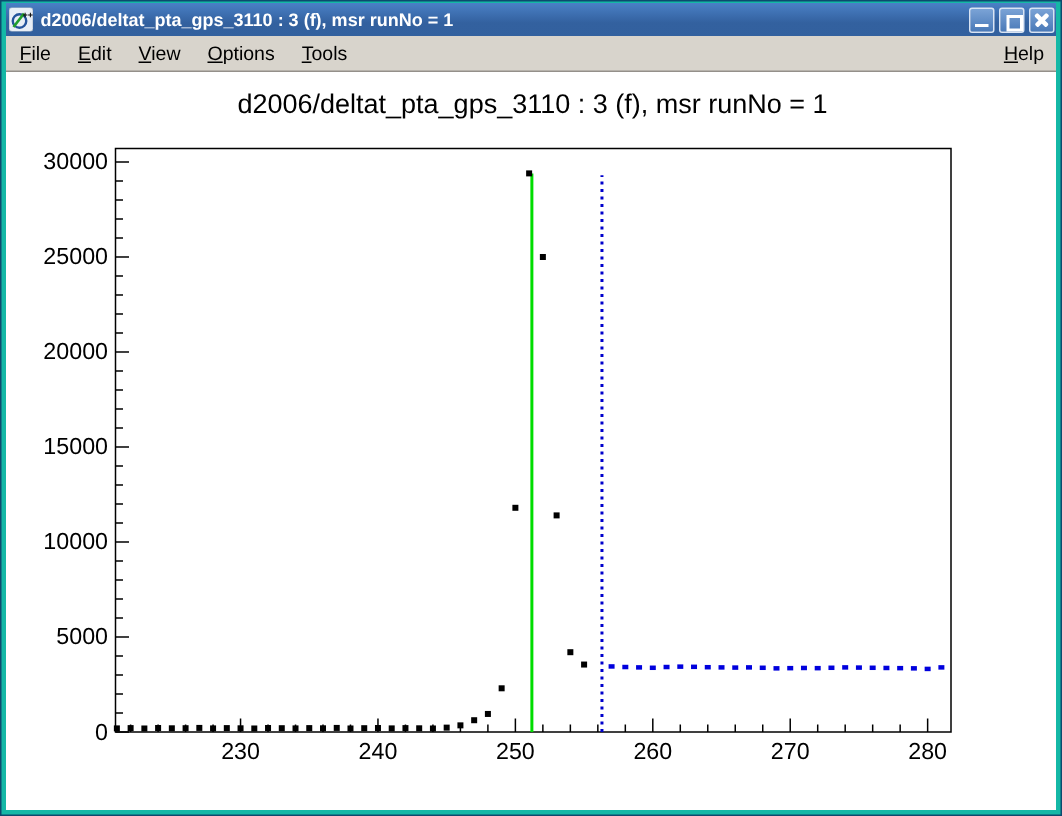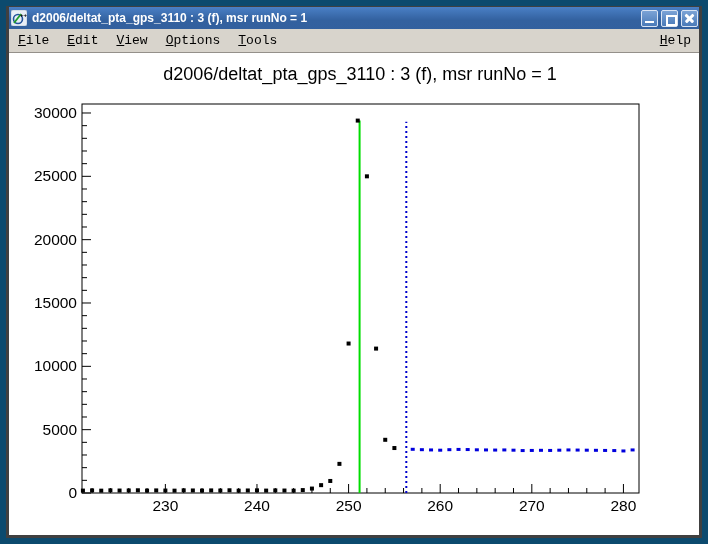--- a/index.html
+++ b/index.html
@@ -1,19 +1,19 @@
 <!DOCTYPE html>
 <html><head>
 <meta charset="utf-8">
 <style>
   html,body{margin:0;padding:0;background:#777;font-family:"Liberation Sans",sans-serif;}
   .window{
     width:708px;height:544px;box-sizing:border-box;
-    background:#404040;
-    border:6px solid #0c4a6e;
+    background:#14b8a6;
+    border:1px solid #0c4a6e;
     padding:1px 3px 3px 3px;
     position:relative;
     display:flex;flex-direction:column;
   }
   .titlebar{
     height:22px;display:flex;align-items:center;
     background:linear-gradient(180deg,#4a80c6 0%,#33619f 60%,#2c589410 100%),#33619f;
     color:#fff;
   }
   .win-icon{width:16px;height:16px;margin:0 5px 0 2px;flex:0 0 auto;}
@@ -27,21 +27,21 @@
   }
   .win-btn .bar{position:absolute;left:3px;right:3px;bottom:3px;height:2px;background:#fff;}
   .win-btn .box{position:absolute;left:4px;top:4px;width:7px;height:7px;border:2px solid #fff;}
   .win-btn .x1,.win-btn .x2{position:absolute;left:2px;top:6.5px;width:11px;height:2.5px;background:#fff;border-radius:1px;}
   .win-btn .x1{transform:rotate(45deg);}
   .win-btn .x2{transform:rotate(-45deg);}
   .menubar{
     height:23px;background:#d8d4cc;border-bottom:1px solid #94908a;
     display:flex;align-items:center;font-size:13px;color:#000;
   }
-  .menu-item{padding:3px 9px;white-space:nowrap;font-family:Liberation Mono, monospace;}
+  .menu-item{padding:3px 9px;white-space:nowrap;}
   .menu-item u{text-decoration:underline;}
   .menu-right{margin-left:auto;padding:11px 8px;}
   .canvas{
     flex:1;background:#fff;position:relative;overflow:hidden;
   }
   .plot-title{
     position:absolute;left:0;top:11px;width:702px;text-align:center;
     font-size:18px;color:#000;letter-spacing:0px;
   }
   svg text{font-family:"Liberation Sans",sans-serif;fill:#000;}

